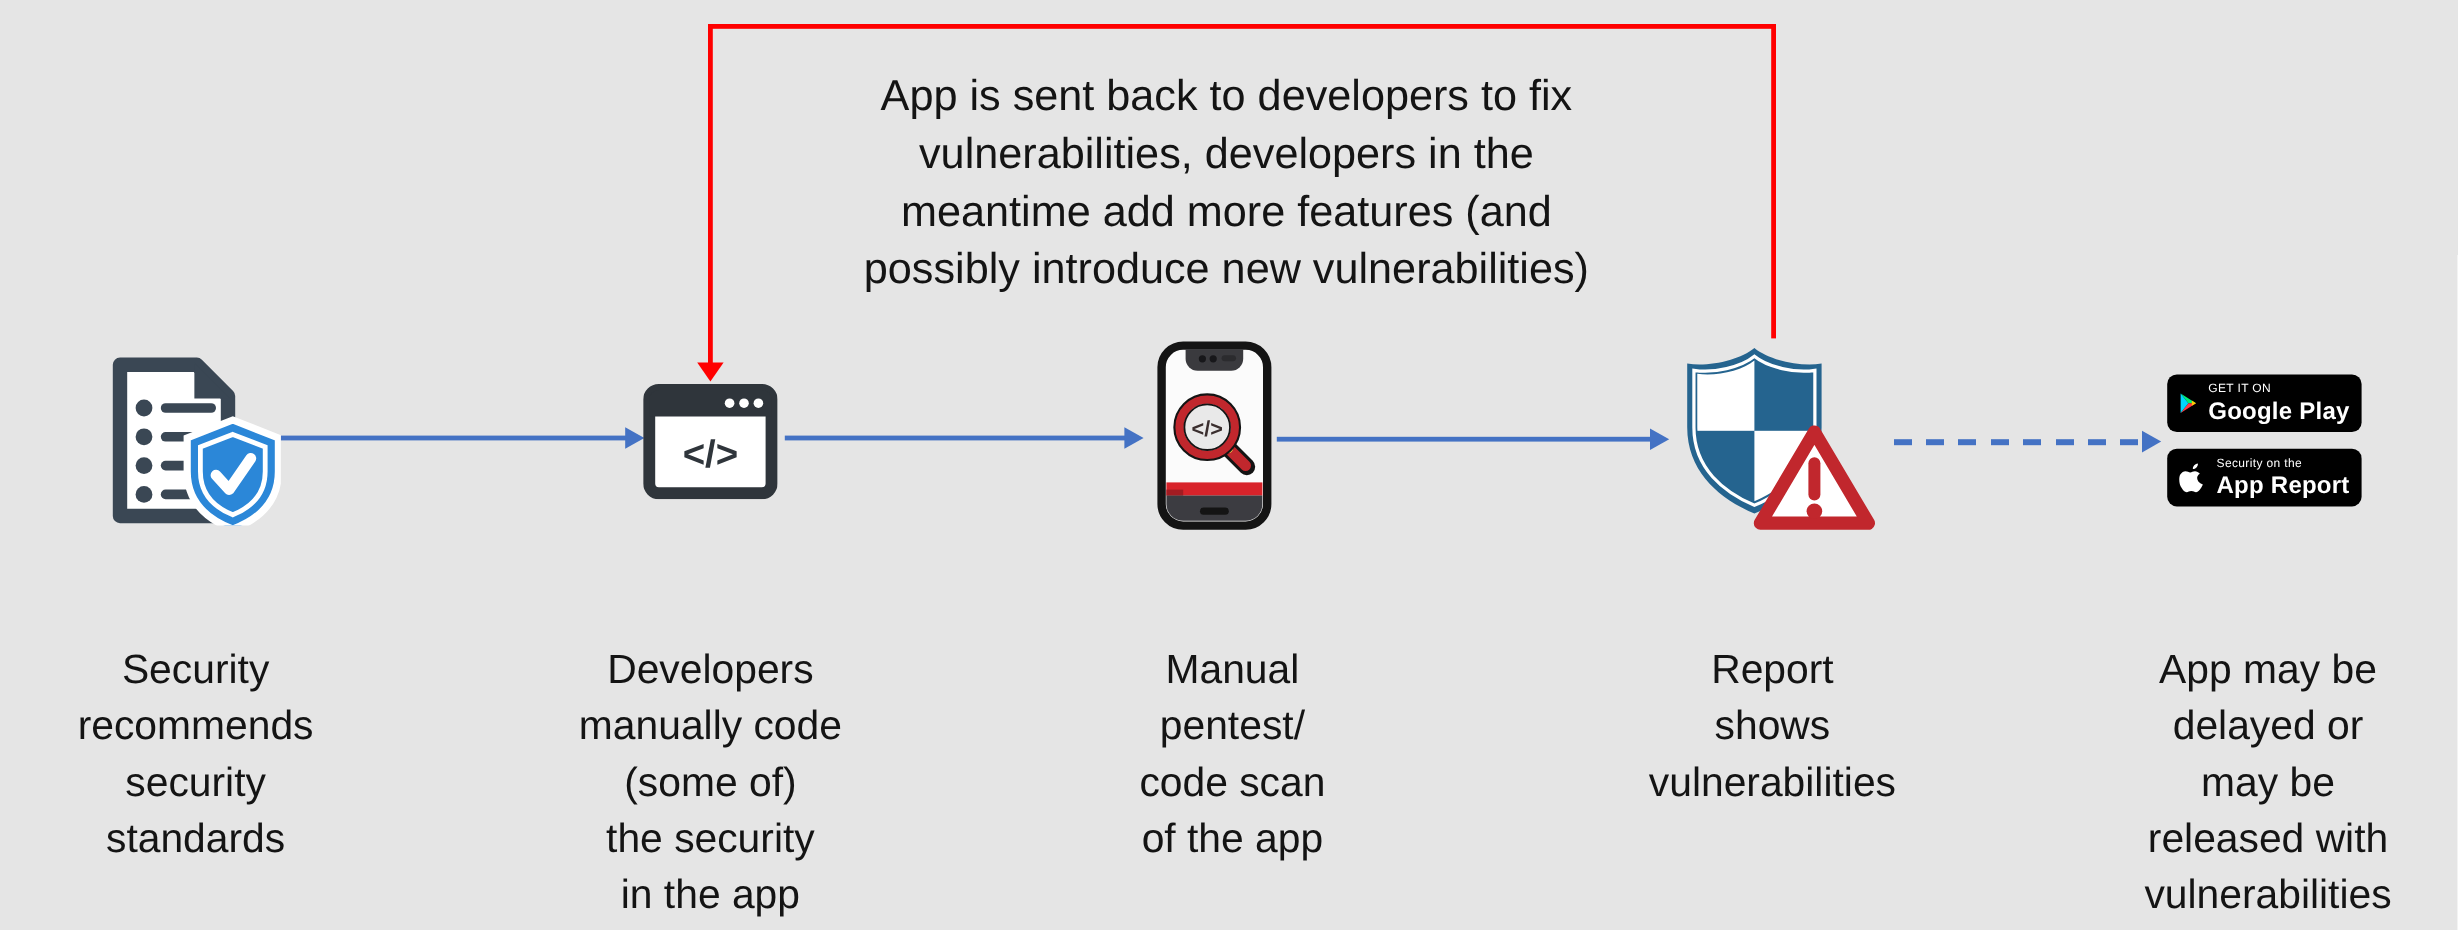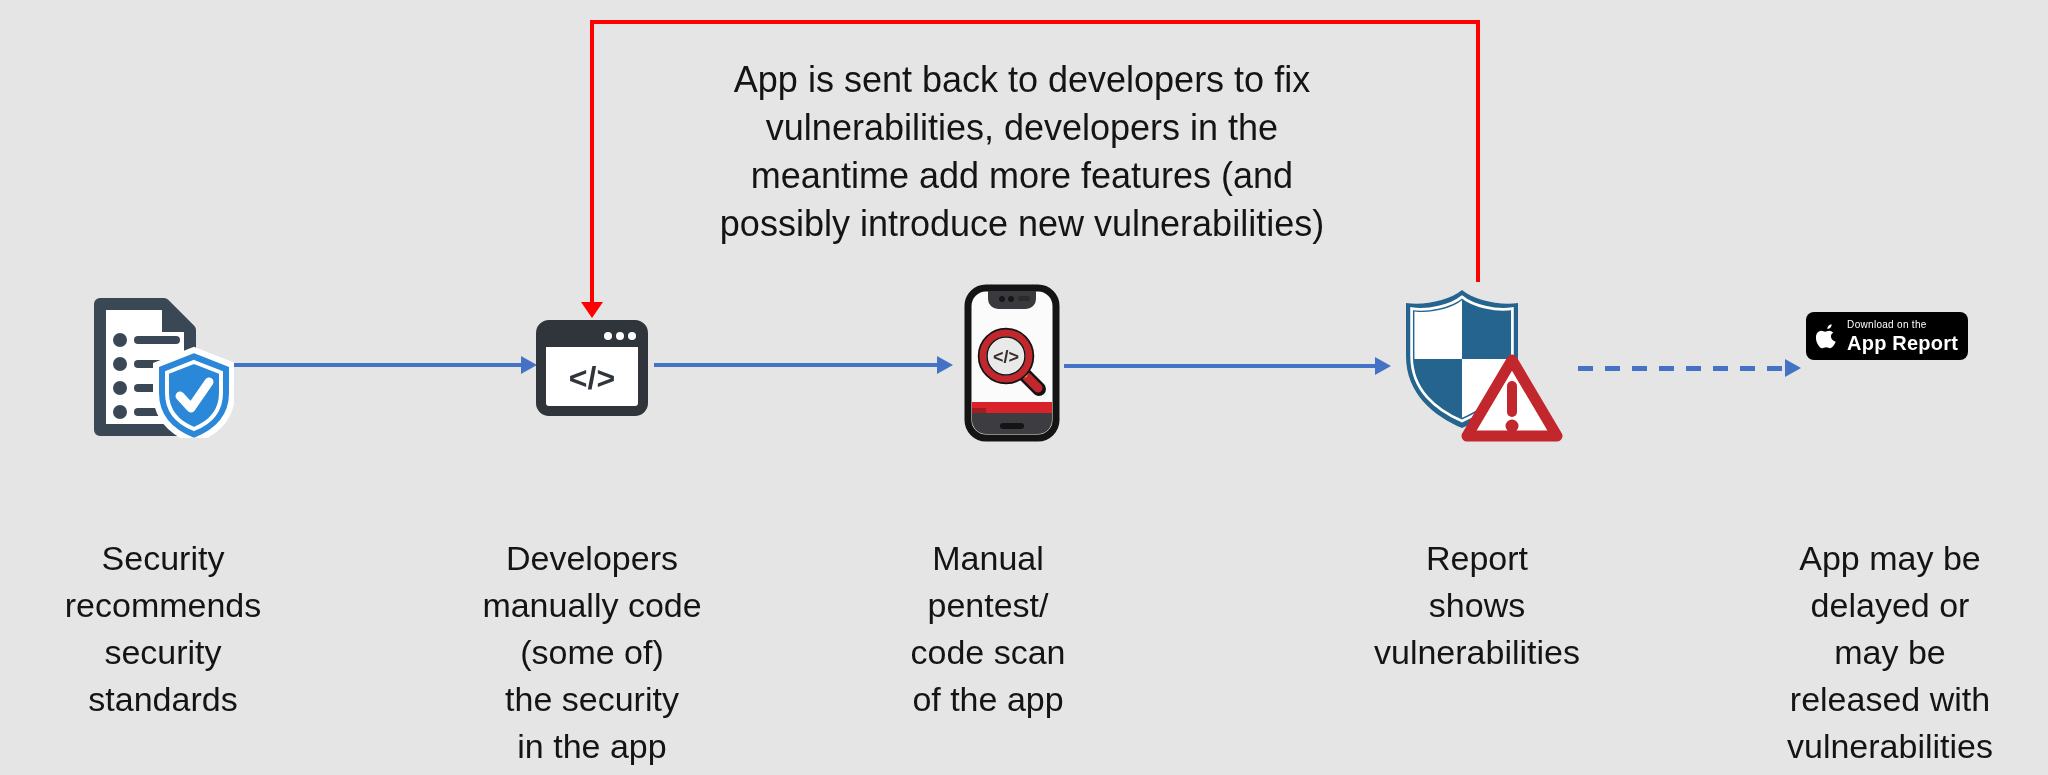--- a/index.html
+++ b/index.html
@@ -132,40 +132,52 @@
       <rect x="66" y="75" width="70" height="80" fill="#ffffff"></rect>
     </g>
     <use href="#sp" transform="translate(6.6,7.5) scale(0.9)" fill="none" stroke="#ffffff" stroke-width="3"></use>
     <path d="M116 76 L161 152 H71 Z" fill="#ffffff" stroke="#C1272D" stroke-width="11" stroke-linejoin="round"></path>
     <line x1="116" y1="102" x2="116" y2="128" stroke="#C1272D" stroke-width="10" stroke-linecap="round"></line>
     <circle cx="116" cy="142" r="6.5" fill="#C1272D"></circle>
   </svg>
 
   <div class="badges">
     <div class="badge">
+      <svg width="27" height="30" viewBox="0 0 26 30">
+        <polygon points="2,1 24,15 13,15" fill="#00F076"></polygon>
+        <polygon points="2,29 24,15 13,15" fill="#FF3A44"></polygon>
+        <polygon points="2,1 13,15 2,29" fill="#00D7FE"></polygon>
+        <polygon points="18,11.2 24,15 18,18.8" fill="#FFC900"></polygon>
+      </svg>
+      <div class="txt">
+        <span class="tag">GET IT ON</span>
+        <span class="store">Google Play</span>
+      </div>
+    </div>
+    <div class="badge">
       <svg width="24" height="28" viewBox="0 0 24 28">
         <path fill="#ffffff" d="M16.9 1.2c.2 1.3-.4 2.6-1.1 3.5-.8 1-2.1 1.7-3.4 1.6-.2-1.3.5-2.6 1.2-3.4.8-.9 2.2-1.6 3.3-1.7zM21.4 20.3c-.6 1.4-.9 2-1.7 3.2-1.1 1.7-2.6 3.7-4.4 3.7-1.7 0-2.1-1.1-4.3-1.1-2.2 0-2.7 1.1-4.3 1.1-1.8 0-3.2-1.8-4.3-3.5-2.9-4.5-3.2-9.7-1.4-12.5 1.2-1.9 3-3 4.7-3 1.8 0 2.9 1.1 4.3 1.1 1.4 0 2.3-1.1 4.3-1.1 1.6 0 3.2.9 4.4 2.3-3.9 2.1-3.3 7.7 2.7 9.8z"></path>
       </svg>
       <div class="txt">
-        <span class="tag">Download on the</span>
+        <span class="tag">Security on the</span>
         <span class="store">App Report</span>
       </div>
     </div>
   </div>
 
   <div class="step-label" style="left:592px;">Developers
 manually code
 (some of)
 the security
 in the app</div>
   <div class="step-label" style="left:163px;">Security
 recommends
 security
 standards</div>
-  <div class="step-label" style="left:988px;">Manual
+  <div class="step-label" style="left:1027px;">Manual
 pentest/
 code scan
 of the app</div>
   <div class="step-label" style="left:1477px;text-align:center;">Report
 shows
 vulnerabilities</div>
   <div class="step-label" style="left:1890px;">App may be
 delayed or
 may be
 released with

